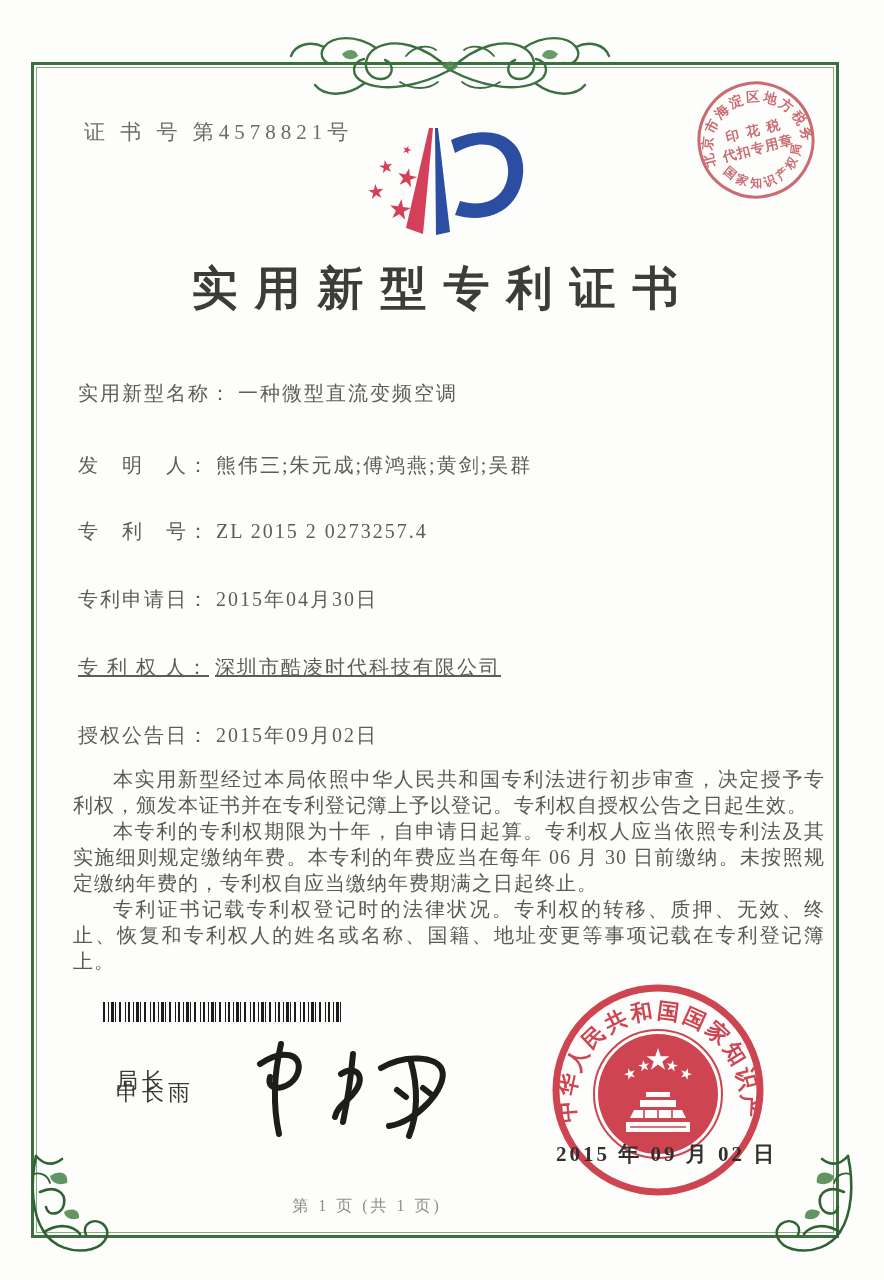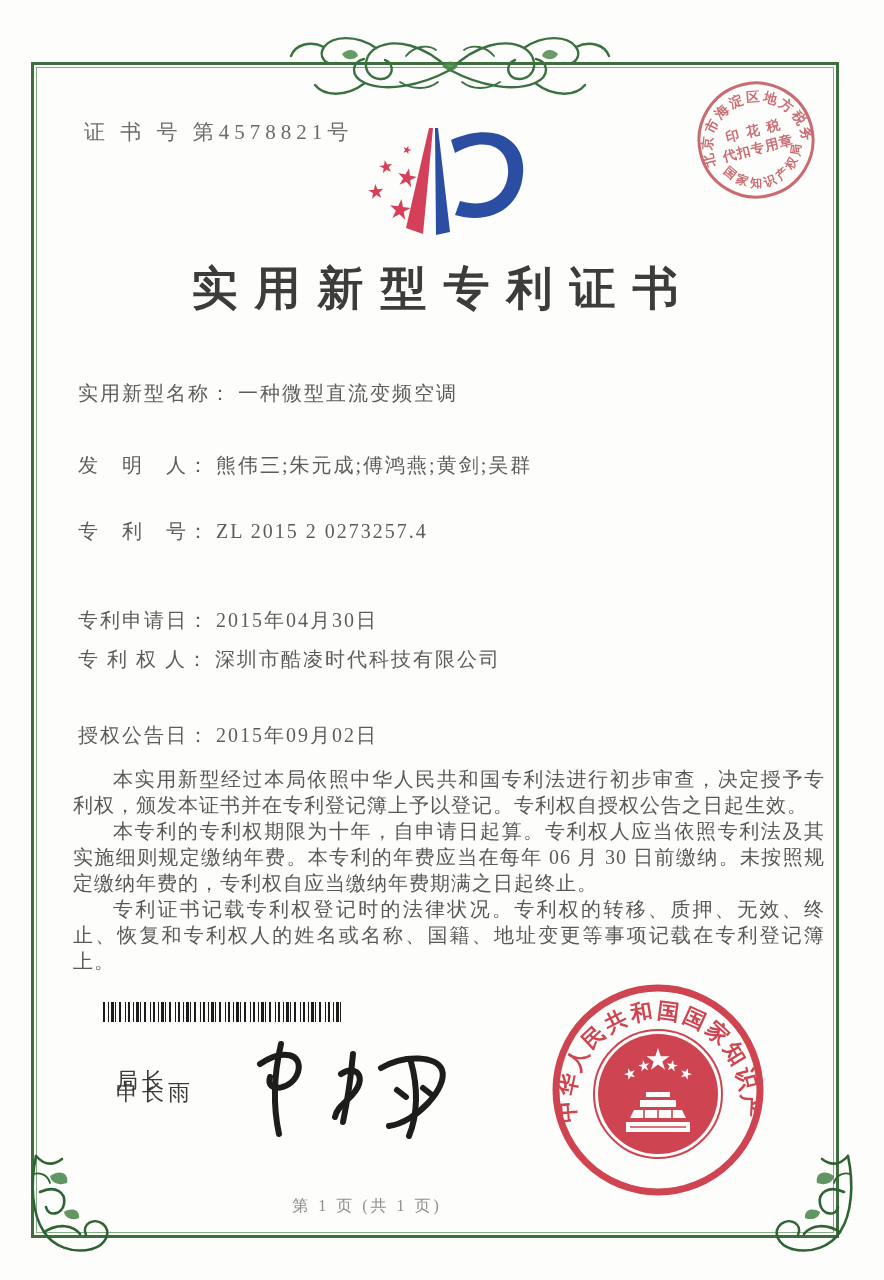--- a/index.html
+++ b/index.html
@@ -26,21 +26,21 @@
   .logo { position:absolute; left:338px; top:120px; width:252px; height:132px; }
   .title {
     position:absolute; left:31px; top:258px; width:808px;
     text-align:center; font-size:46px; font-weight:700; color:#3c3c3a;
     letter-spacing:17px; text-indent:17px;
   }
   .fields { position:absolute; left:78px; top:380px; width:740px; }
   .field { position:absolute; left:0; font-size:20px; color:#5d5d58; letter-spacing:2px; white-space:nowrap; }
   .field .val { margin-left:6px; }
   .f0{ top:0; }   .f1{ top:72px; } .f2{ top:138px; }
-  .f3{ top:206px;margin-top:21px; } .f4{ top:266px; } .f5{ top:342px; }
+  .f3{ top:206px; } .f4{ top:274px;text-decoration:underline; } .f5{ top:342px; }
   .body-text {
     position:absolute; left:73px; top:766px; width:752px;
     font-size:20px; line-height:26px; color:#5a5a55;
     text-align:justify; letter-spacing:1px;
   }
   .body-text p { text-indent:2em; }
   .barcode {
     position:absolute; left:103px; top:1002px; width:240px; height:20px;
     background:repeating-linear-gradient(90deg,
       #1c1c1c 0 2px, transparent 2px 5px,
@@ -243,16 +243,17 @@
         <rect x="96" y="110" width="24" height="5"></rect>
         <path d="M76,140 h64 v10 h-64 Z"></path>
       </g>
       <g stroke="#ce4450" stroke-width="1.6" fill="none">
         <path d="M80,145 h56"></path>
         <path d="M94,128 v8 M108,128 v8 M122,128 v8"></path>
       </g>
     </g>
   </svg>
 
+  <div class="issue-date">2015 年 09 月 02 日</div>
 
   <div class="page-footer">第 1 页 (共 1 页)</div>
 
 </div>
 
 </body></html>

